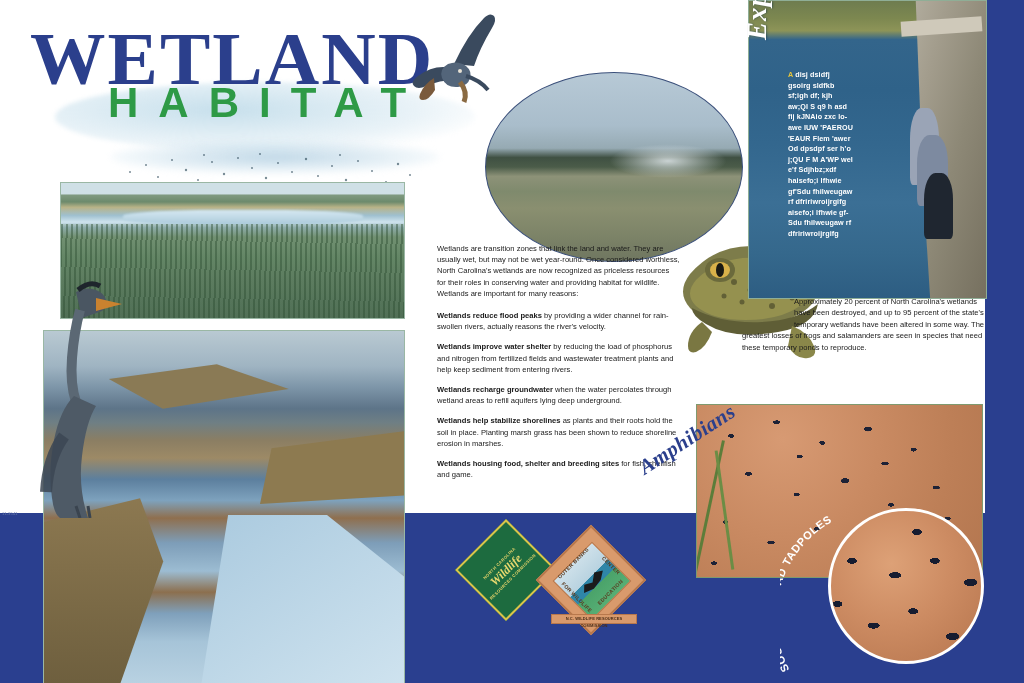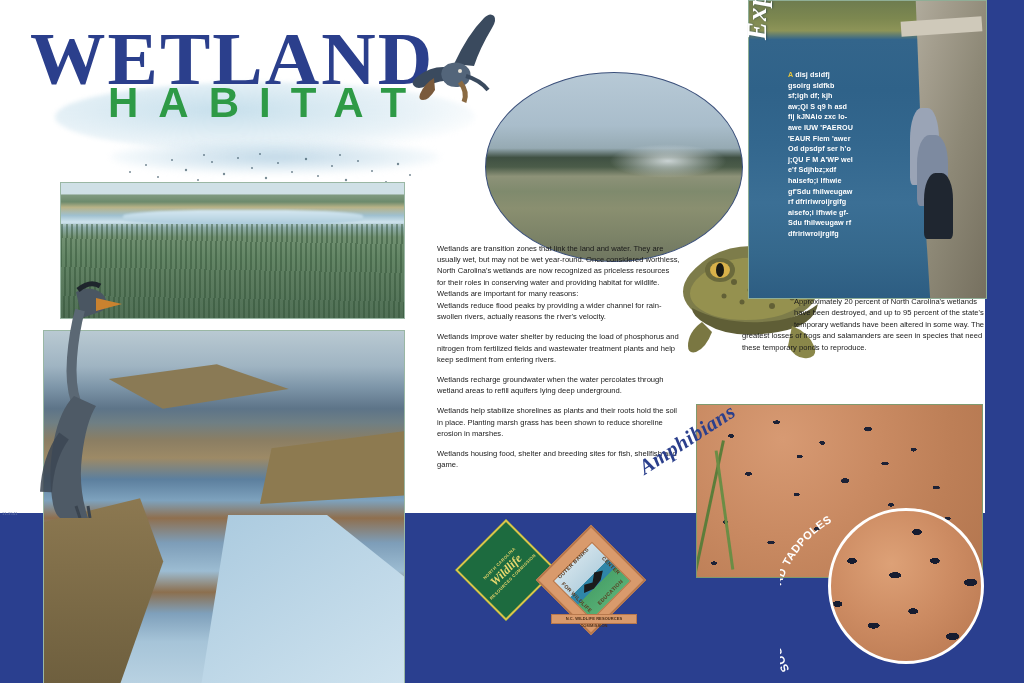--- a/index.html
+++ b/index.html
@@ -163,22 +163,22 @@
       radial-gradient(ellipse 8px 5px at 90% 26%,#161c30 60%,transparent 61%);}
 
   
   #tadpole-caption{position:absolute;left:780px;top:498px;width:200px;height:180px;pointer-events:none;}
   #tadpole-caption text{fill:#ffffff;font-family:"Liberation Sans",sans-serif;
     font-size:11px;font-weight:bold;letter-spacing:.6px;}
 
   
   #center-col{position:absolute;left:437px;top:243px;width:243px;color:#1a1a1a;}
   #center-col p{margin:0 0 9px 0;font-size:7.6px;line-height:11.2px;text-align:left;}
-  #center-col p.lead{margin-bottom:1px;}
-  #center-col b{font-weight:normal;}
+  #center-col p.lead{margin-bottom:11px;}
+  #center-col b{font-weight:bold;}
 
   #right-col{position:absolute;left:742px;top:296px;width:243px;color:#1a1a1a;}
   #right-col p{margin:0 0 10px 0;font-size:7.6px;line-height:11.4px;}
   #right-col p.first{text-indent:0;}
   #right-col .wrapbox{float:left;width:52px;height:24px;shape-outside:inset(0);}
 
   
   #amphibians{position:absolute;left:648px;top:455px;
     transform:rotate(-33deg);transform-origin:left bottom;
     font-family:"Liberation Serif",serif;font-style:italic;font-weight:bold;

